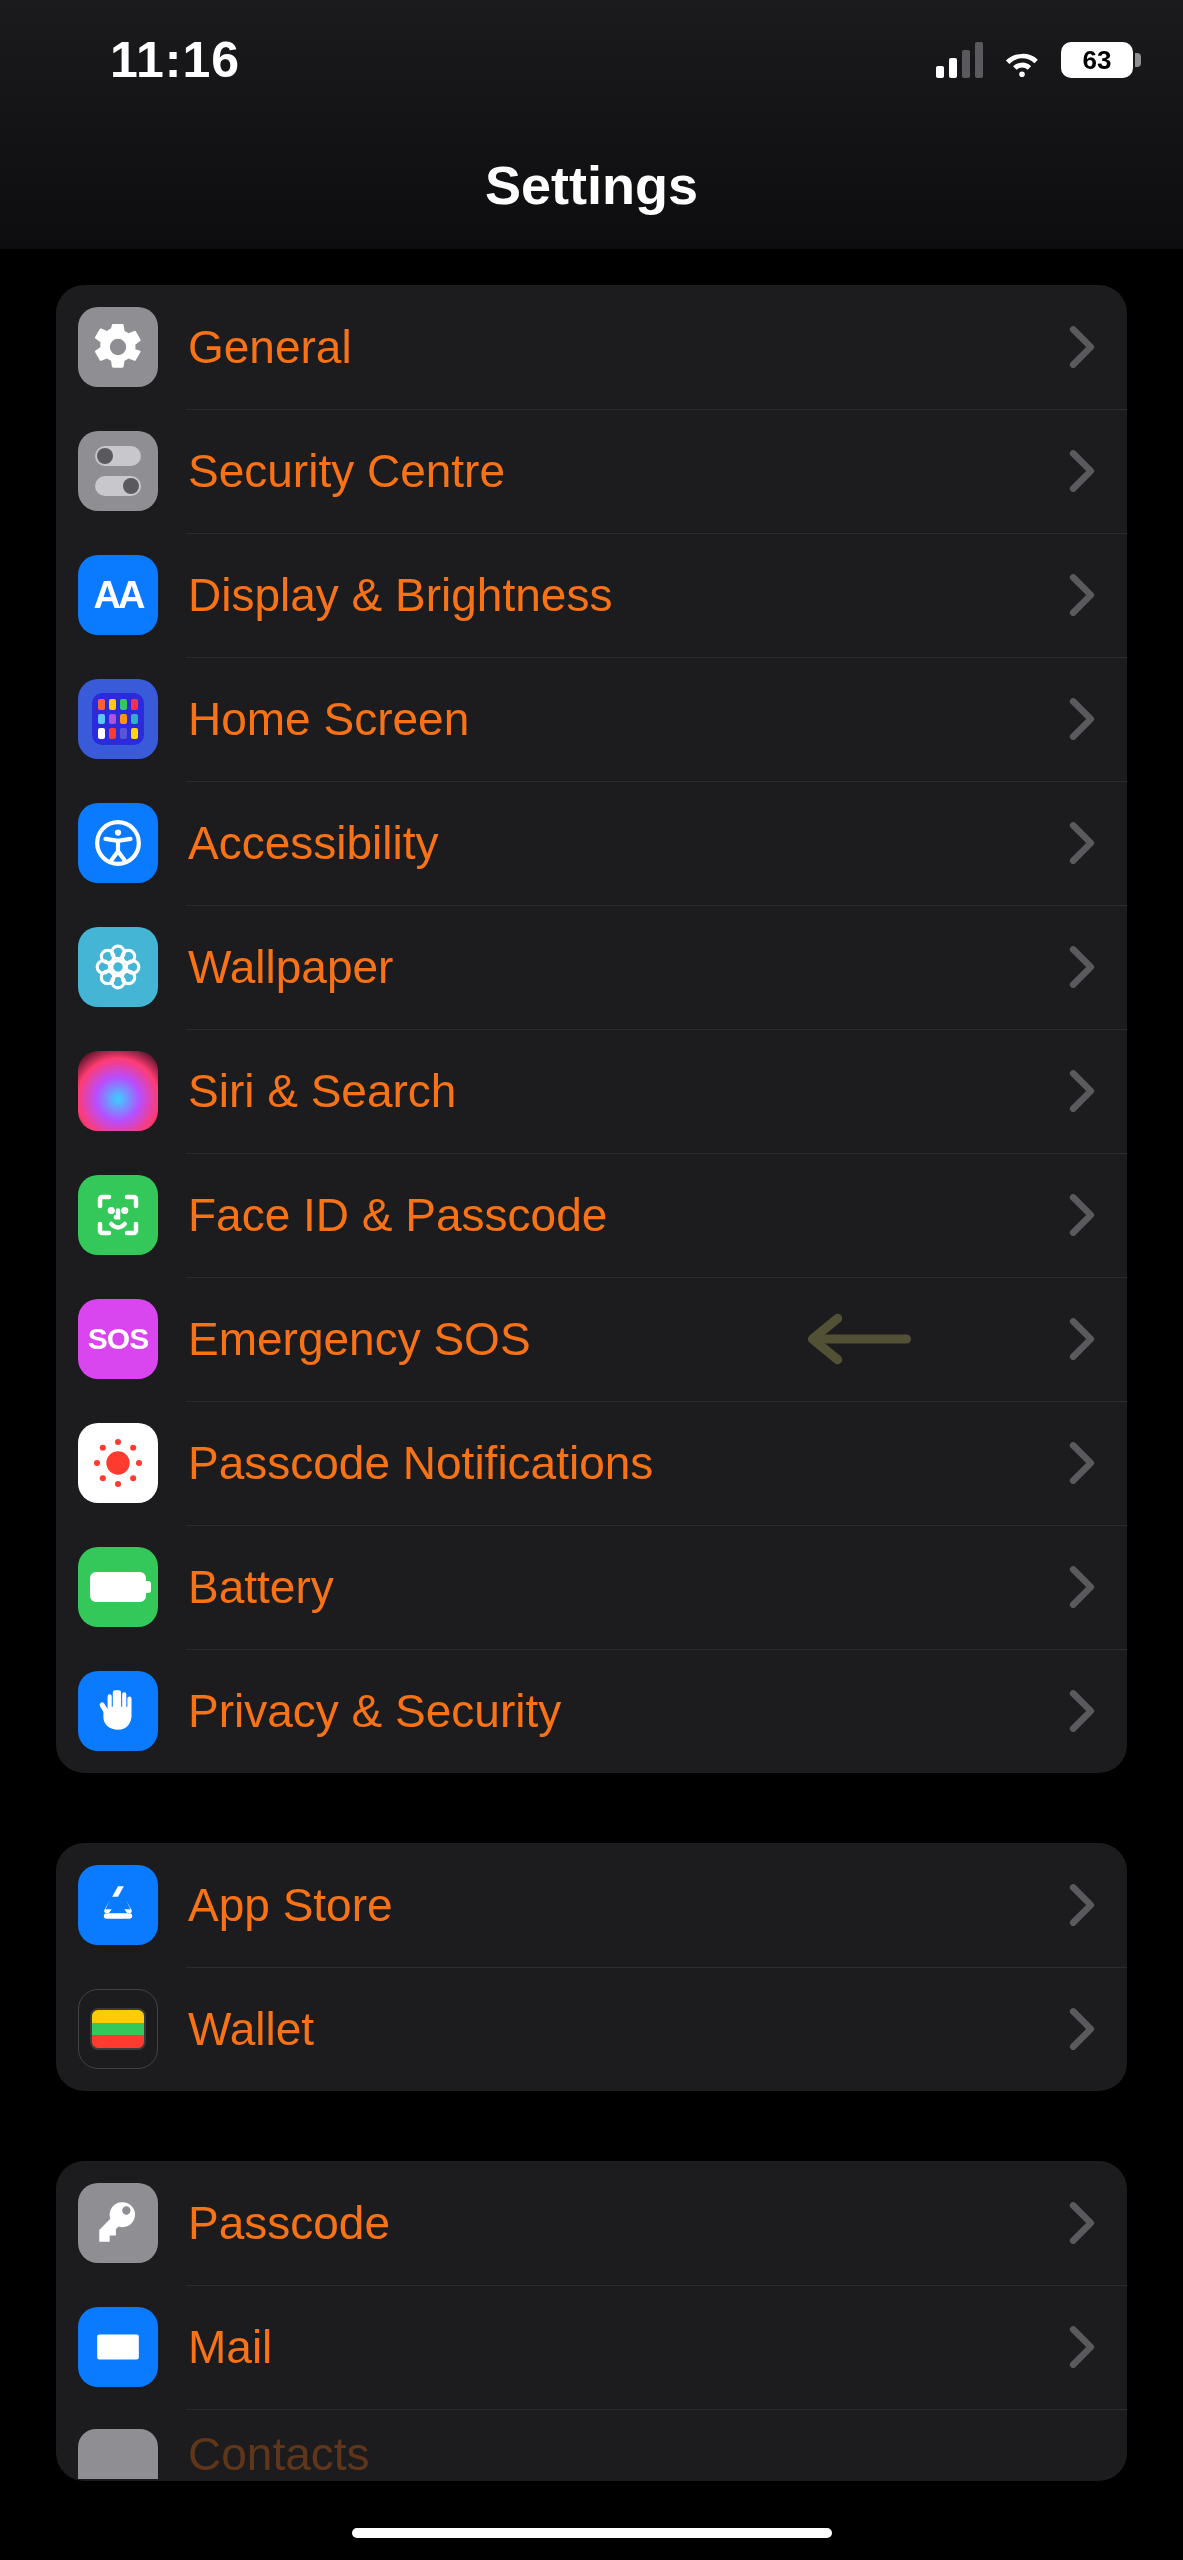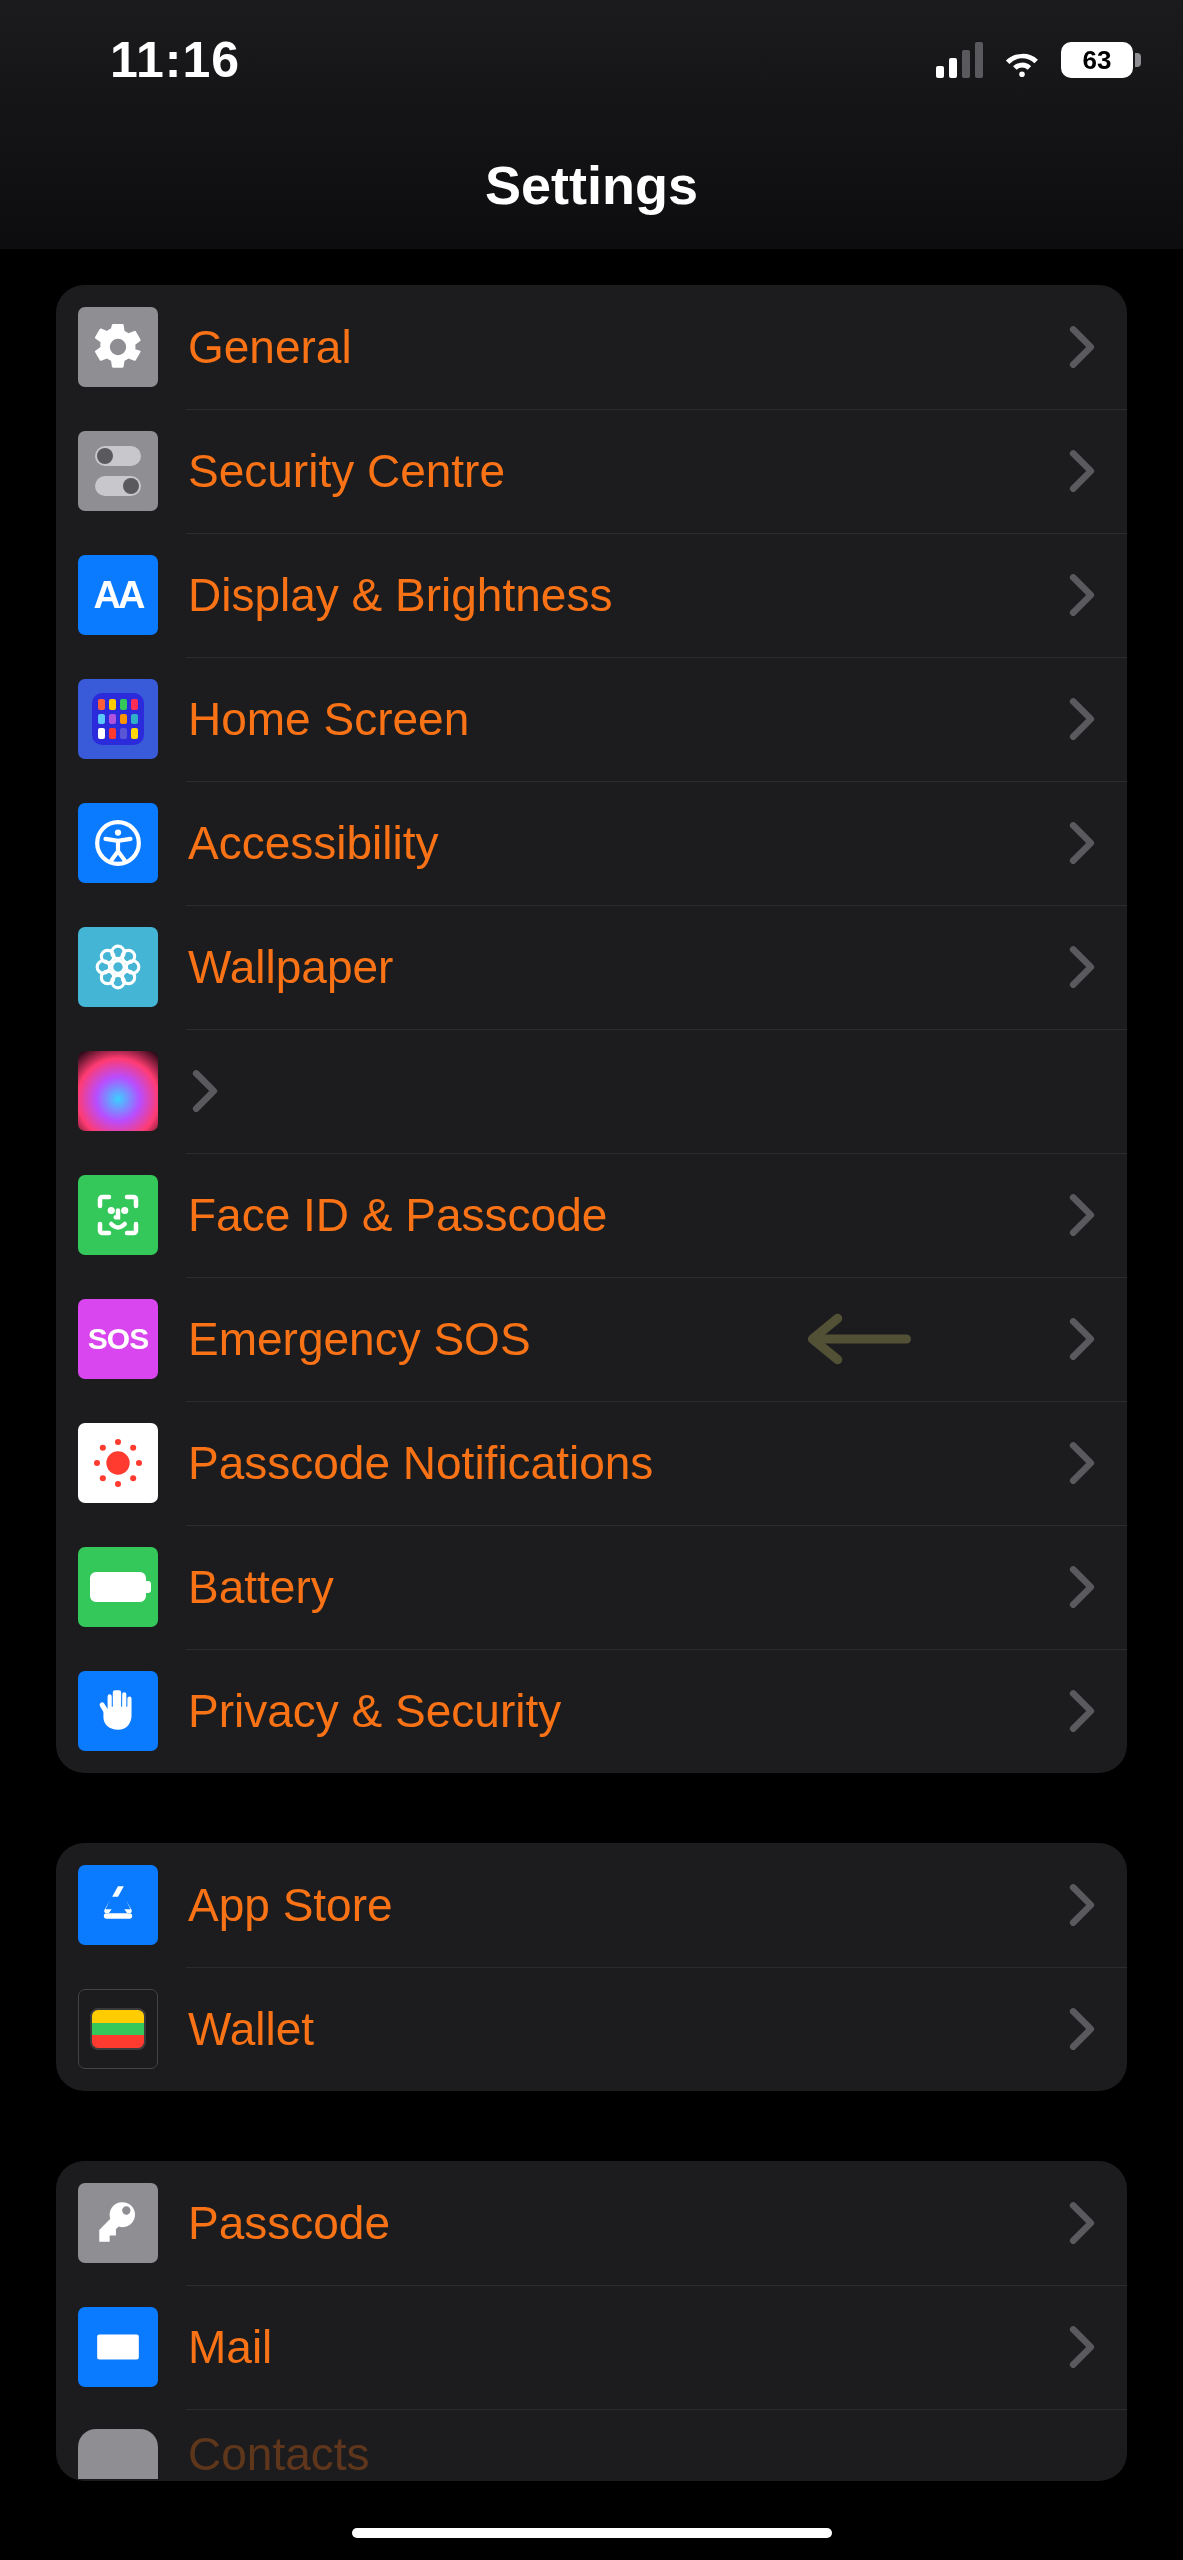--- a/index.html
+++ b/index.html
@@ -115,21 +115,21 @@
   }
   .row + .row::before {
     content: "";
     position: absolute;
     left: 130px; right: 0; top: 0;
     height: 1px;
     background: #2c2c2e;
   }
   .row-icon {
     width: 80px; height: 80px;
-    border-radius: 7px;
+    border-radius: 20px;
     flex-shrink: 0;
     margin-right: 30px;
     display: flex;
     align-items: center;
     justify-content: center;
     color: #fff;
     font-weight: 700;
   }
   .row-label {
     flex: 1;
@@ -323,20 +323,21 @@
         <div class="row-label">Wallpaper</div>
         <div class="chevron">
             <svg viewBox="0 0 12 20" fill="none" stroke="currentColor" stroke-width="3" stroke-linecap="round" stroke-linejoin="round">
               <polyline points="2,2 10,10 2,18"></polyline>
             </svg>
           </div>
       </div>
 
       <div class="row">
         <div class="row-icon bg-siri"></div>
+        <div class="row-label">Siri &amp; Search</div>
         <div class="chevron">
             <svg viewBox="0 0 12 20" fill="none" stroke="currentColor" stroke-width="3" stroke-linecap="round" stroke-linejoin="round">
               <polyline points="2,2 10,10 2,18"></polyline>
             </svg>
           </div>
       </div>
 
       <div class="row">
         <div class="row-icon bg-green">
           <svg viewBox="0 0 24 24" width="54" height="54" fill="none" stroke="#fff" stroke-width="2" stroke-linecap="round">

